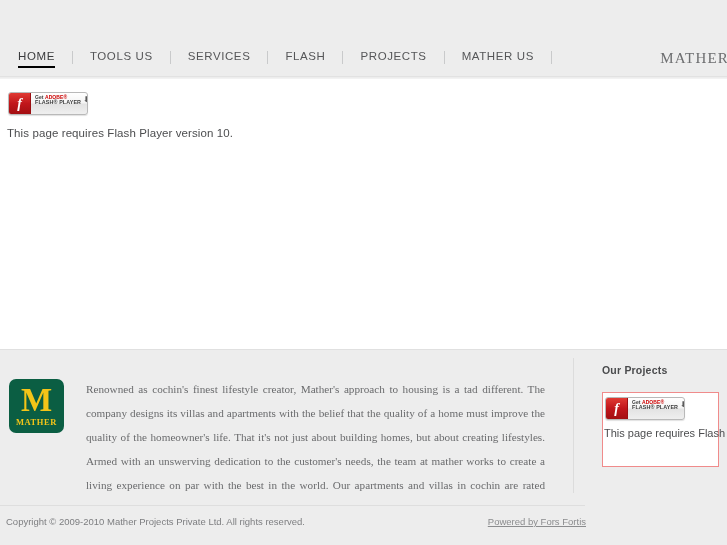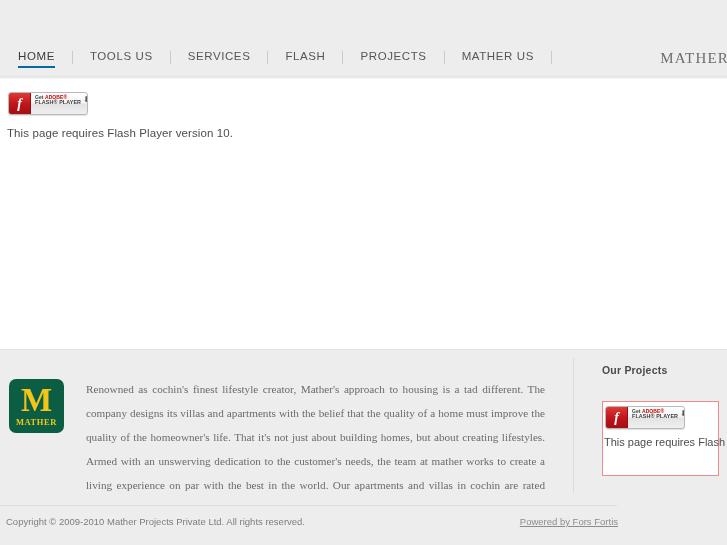--- a/index.html
+++ b/index.html
@@ -34,21 +34,21 @@
     font-size: 11.5px;
     letter-spacing: 0.6px;
     color: #555658;
     padding: 0 0 4px 0;
     text-decoration: none;
     white-space: nowrap;
     cursor: pointer;
   }
   .nav-item.active {
     color: #3a3b3d;
-    border-bottom: 2px solid #0369a1;
+    border-bottom: 2px solid #000000;
   }
   .nav-sep {
     width: 1px;
     height: 13px;
     background: #c9cacb;
     margin: 1px 17px 0 17px;
     flex: 0 0 1px;
   }
   #brand {
     position: absolute;
@@ -216,21 +216,21 @@
   #projects-panel {
     position: absolute;
     left: 602px;
     top: 14px;
     width: 122px;
   }
   #projects-title {
     font-size: 10.5px;
     font-weight: bold;
     color: #4a4b4d;
-    margin-bottom: 25px;
+    margin-bottom: 16px;
     letter-spacing: 0.2px;
   }
   #projects-box {
     width: 115px;
     height: 73px;
     border: 1px solid #f08b8b;
     background: #ffffff;
     position: relative;
   }
   #projects-badge {
@@ -251,21 +251,20 @@
 
   
   #footer {
     position: absolute;
     left: 0;
     top: 505px;
     width: 585px;
     height: 40px;
     background: #ededed;
     border-top: 1px solid #dedede;
-    padding-left: 32px;
   }
   #copyright {
     position: absolute;
     left: 6px;
     top: 10px;
     font-size: 9.5px;
     color: #7d7e80;
   }
   #powered {
     position: absolute;

